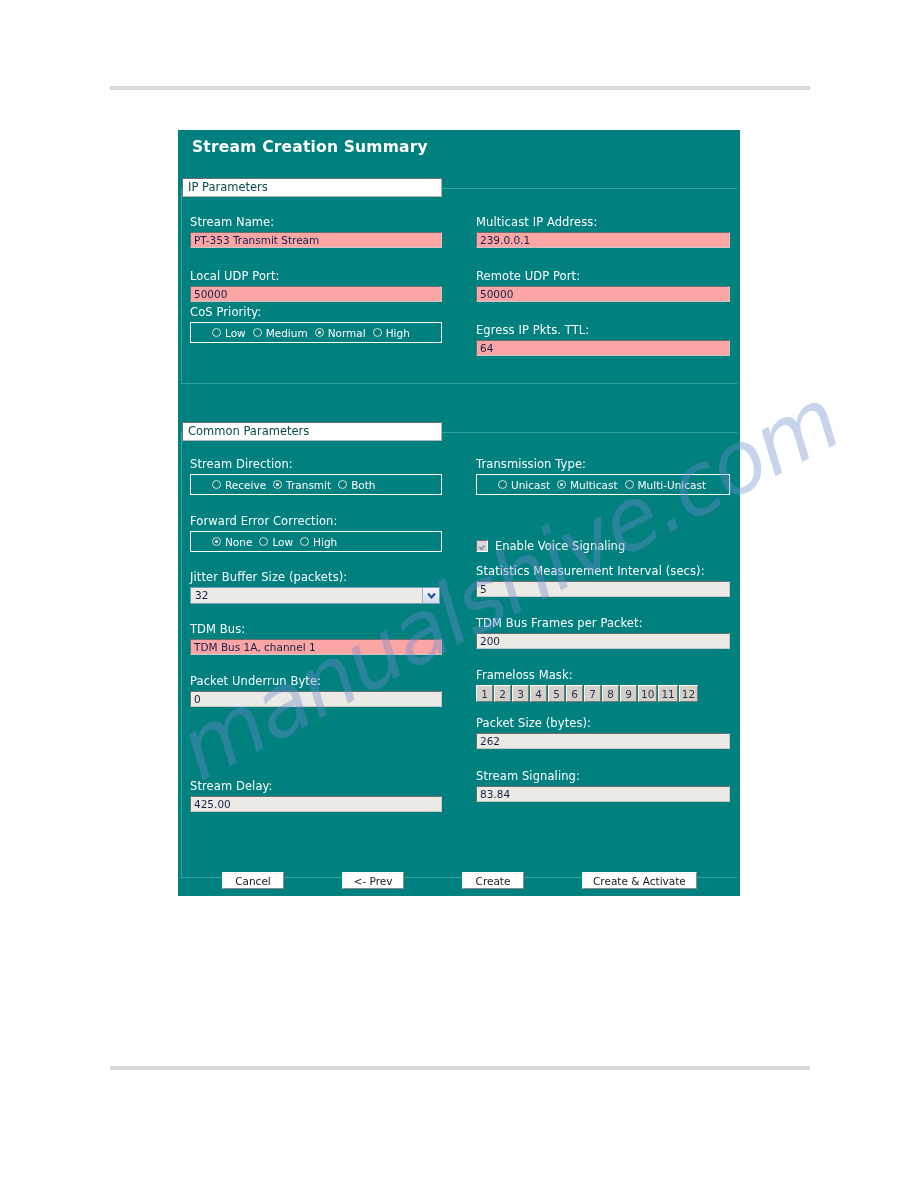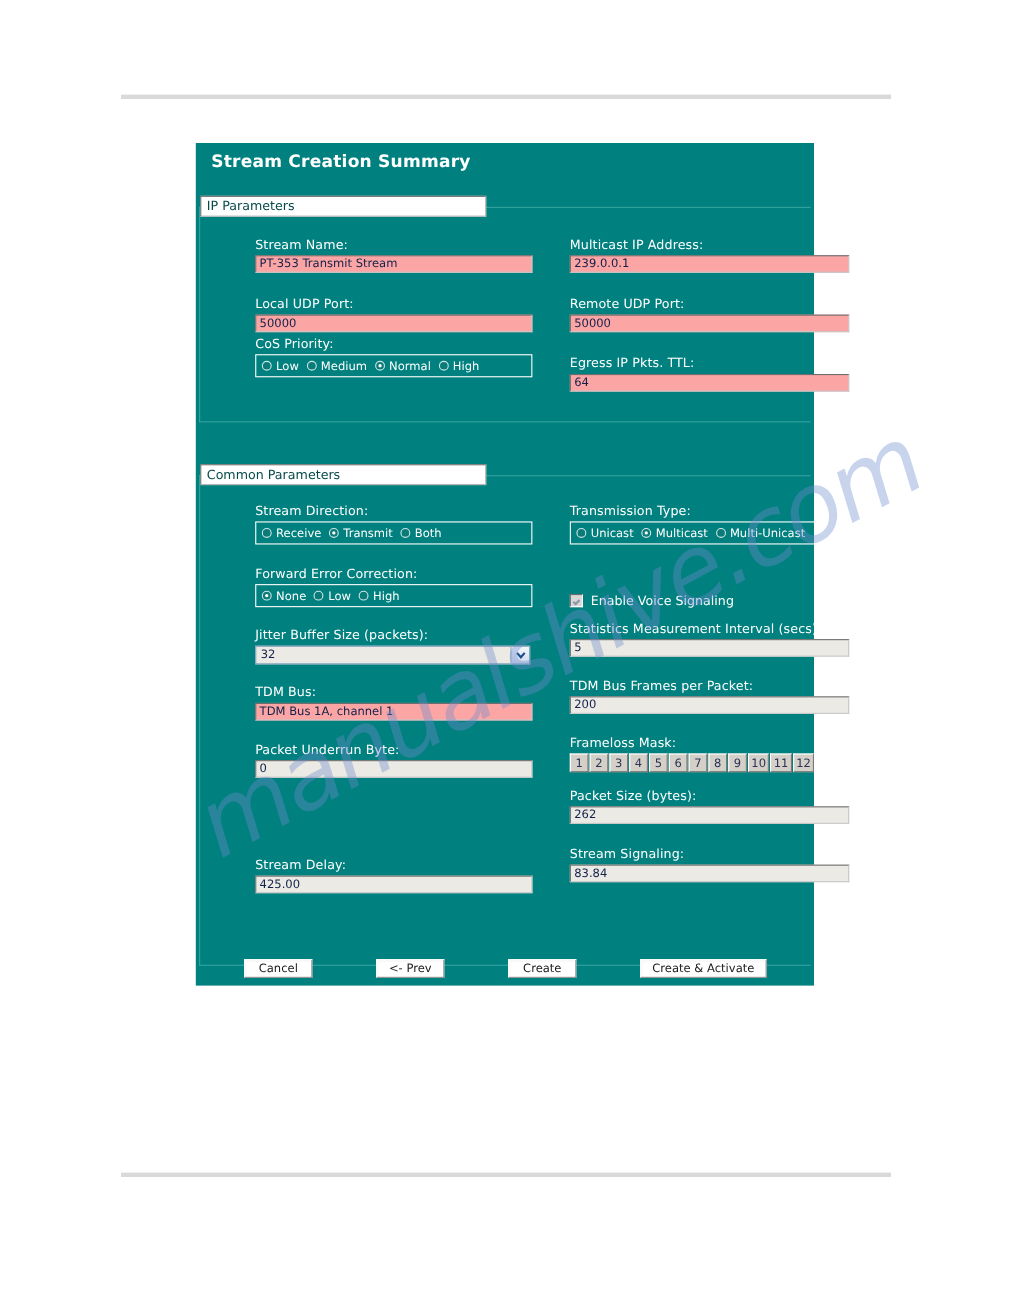--- a/index.html
+++ b/index.html
@@ -94,21 +94,20 @@
     white-space: nowrap;
   }
 
   .fs-ip { top: 58px; height: 196px; }
   .fs-common { top: 302px; height: 446px; text-decoration: underline; }
 
   
   .col {
     position: absolute;
     box-sizing: border-box;
-    margin-left: 42px;
   }
   .col-left  { left: 8px;   width: 258px; }
   .col-right { left: 294px; width: 256px; }
 
   .field-label {
     font-size: 11.5px;
     color: #ffffff;
     white-space: nowrap;
     margin-bottom: 3px;
     letter-spacing: 0.1px;
@@ -163,21 +162,21 @@
   }
   .select-arrow svg { display: block; }
 
   
   .radiogroup {
     border: 1px solid #ffffff;
     box-sizing: border-box;
     height: 21px;
     display: flex;
     align-items: center;
-    padding: 0 5px;
+    padding: 0 21px;
     gap: 7px;
   }
   .radiogroup.w-left  { width: 252px; }
   .radiogroup.w-right { width: 254px; }
   .radio-item {
     display: flex;
     align-items: center;
     gap: 4px;
     font-size: 10.5px;
     color: #ffffff;

